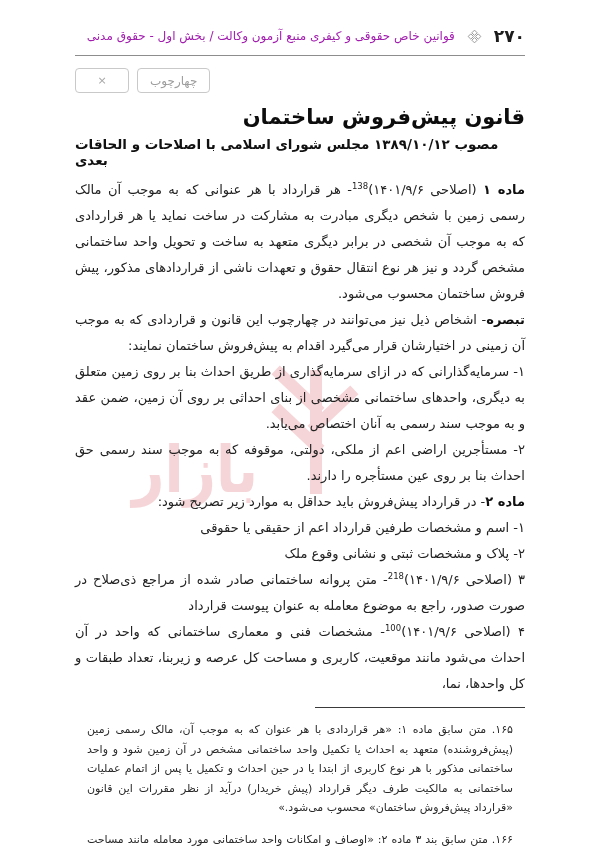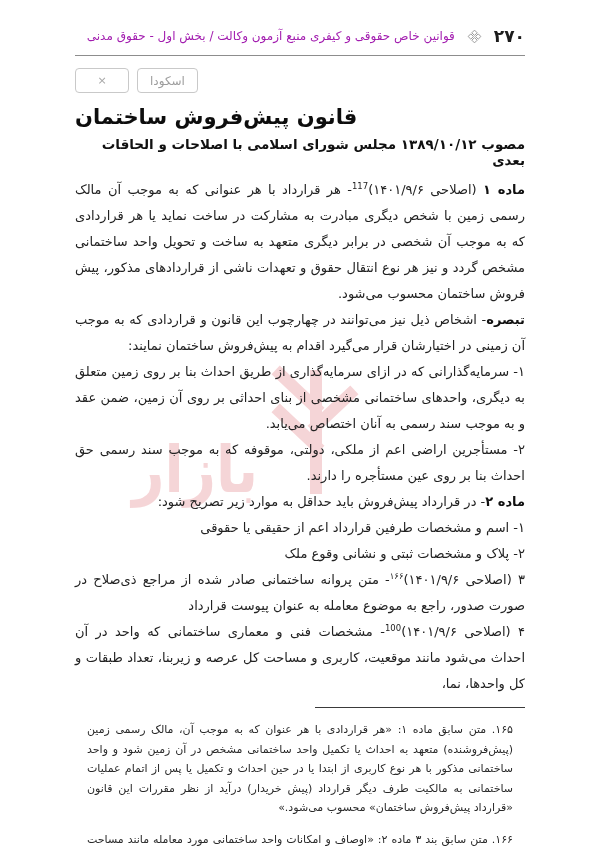--- a/index.html
+++ b/index.html
@@ -24,22 +24,22 @@
   .chip-row{display:flex;justify-content:flex-end;gap:8px;margin-top:12px;height:25px;}
   .chip{
     min-width:54px;height:25px;box-sizing:border-box;border:1px solid #c9c9c9;
     border-radius:4px;background:#fff;color:#9d9d9d;font-size:12px;
     display:flex;align-items:center;justify-content:center;padding:0 12px;cursor:pointer;
     font-family:"DejaVu Sans","Liberation Sans",sans-serif;
   }
   .chip.close{font-size:11px;color:#a8a8a8;}
 
   
-  .law-title{margin-top:12px;text-align:left;font-size:21px;font-weight:800;color:#0d0d0d;}
-  .law-subtitle{margin-top:7px;text-align:right;font-size:13.5px;font-weight:bold;color:#111;}
+  .law-title{margin-top:12px;text-align:right;font-size:21px;font-weight:800;color:#0d0d0d;}
+  .law-subtitle{margin-top:7px;text-align:left;font-size:13.5px;font-weight:bold;color:#111;}
 
   
   .body-text{margin-top:9px;font-size:13px;line-height:26px;text-align:justify;color:#222;}
   .body-text p{margin:0;}
   .lead{font-weight:bold;color:#111;}
   sup.ref{font-size:8.5px;vertical-align:super;line-height:0;}
 
   
   .footnote-sep{
     width:210px;border:0;border-top:1.5px solid #3a3a3a;
@@ -89,43 +89,43 @@
             <rect x="8.8" y="3.2" width="4" height="4"></rect>
             <rect x="3.2" y="8.8" width="4" height="4"></rect>
             <rect x="8.8" y="8.8" width="4" height="4"></rect>
           </g>
         </svg>
       </span>
       <span class="header-title">قوانین خاص حقوقی و کیفری منبع آزمون وکالت / بخش اول - حقوق مدنی</span>
     </div>
 
     <div class="chip-row">
-      <button class="chip">اسکودا</button>
+      <button class="chip">چهارچوب</button>
       <button class="chip close">×</button>
     </div>
 
     <div class="law-title">قانون پیش‌فروش ساختمان</div>
     <div class="law-subtitle">مصوب ۱۳۸۹/۱۰/۱۲ مجلس شورای اسلامی با اصلاحات و الحاقات بعدی</div>
 
     <div class="body-text">
 
-      <p><span class="lead">ماده ۱</span><span> (اصلاحی ۱۴۰۱/۹/۶)</span><sup class="ref">117</sup><span>- هر قرارداد با هر عنوانی که به موجب آن مالک رسمی زمین با شخص دیگری مبادرت به مشارکت در ساخت نماید یا هر قراردادی که به موجب آن شخصی در برابر دیگری متعهد به ساخت و تحویل واحد ساختمانی مشخص گردد و نیز هر نوع انتقال حقوق و تعهدات ناشی از قراردادهای مذکور، پیش فروش ساختمان محسوب می‌شود.</span></p>
+      <p><span class="lead">ماده ۱</span><span> (اصلاحی ۱۴۰۱/۹/۶)</span><sup class="ref">138</sup><span>- هر قرارداد با هر عنوانی که به موجب آن مالک رسمی زمین با شخص دیگری مبادرت به مشارکت در ساخت نماید یا هر قراردادی که به موجب آن شخصی در برابر دیگری متعهد به ساخت و تحویل واحد ساختمانی مشخص گردد و نیز هر نوع انتقال حقوق و تعهدات ناشی از قراردادهای مذکور، پیش فروش ساختمان محسوب می‌شود.</span></p>
 
       <p><span class="lead">تبصره</span><span>- اشخاص ذیل نیز می‌توانند در چهارچوب این قانون و قراردادی که به موجب آن زمینی در اختیارشان قرار می‌گیرد اقدام به پیش‌فروش ساختمان نمایند:</span></p>
 
       <p>۱- سرمایه‌گذارانی که در ازای سرمایه‌گذاری از طریق احداث بنا بر روی زمین متعلق به دیگری، واحدهای ساختمانی مشخصی از بنای احداثی بر روی آن زمین، ضمن عقد و به موجب سند رسمی به آنان اختصاص می‌یابد.</p>
       <p>۲- مستأجرین اراضی اعم از ملکی، دولتی، موقوفه که به موجب سند رسمی حق احداث بنا بر روی عین مستأجره را دارند.</p>
 
       <p><span class="lead">ماده ۲</span><span>- در قرارداد پیش‌فروش باید حداقل به موارد زیر تصریح شود:</span></p>
 
       <p><span>۱</span><span>- اسم و مشخصات طرفین قرارداد اعم از حقیقی یا حقوقی</span></p>
 
       <p><span>۲</span><span>- پلاک و مشخصات ثبتی و نشانی وقوع ملک</span></p>
 
-      <p><span>۳</span><span> (اصلاحی ۱۴۰۱/۹/۶)</span><sup class="ref">۱۶۶</sup><span>- متن پروانه ساختمانی صادر شده از مراجع ذی‌صلاح در صورت صدور، راجع به موضوع معامله به عنوان پیوست قرارداد</span></p>
+      <p><span>۳</span><span> (اصلاحی ۱۴۰۱/۹/۶)</span><sup class="ref">218</sup><span>- متن پروانه ساختمانی صادر شده از مراجع ذی‌صلاح در صورت صدور، راجع به موضوع معامله به عنوان پیوست قرارداد</span></p>
 
       <p><span>۴</span><span> (اصلاحی ۱۴۰۱/۹/۶)</span><sup class="ref">100</sup><span>- مشخصات فنی و معماری ساختمانی که واحد در آن احداث می‌شود مانند موقعیت، کاربری و مساحت کل عرصه و زیربنا، تعداد طبقات و کل واحدها، نما،</span></p>
 
     </div>
 
     <hr class="footnote-sep">
     <div class="footnotes">
       <p><span>۱۶۵.</span><span> متن سابق ماده ۱: «هر قراردادی با هر عنوان که به موجب آن، مالک رسمی زمین (پیش‌فروشنده) متعهد به احداث یا تکمیل واحد ساختمانی مشخص در آن زمین شود و واحد ساختمانی مذکور با هر نوع کاربری از ابتدا یا در حین احداث و تکمیل یا پس از اتمام عملیات ساختمانی به مالکیت طرف دیگر قرارداد (پیش خریدار) درآید از نظر مقررات این قانون «قرارداد پیش‌فروش ساختمان» محسوب می‌شود.»</span></p>
       <p><span>۱۶۶.</span><span> متن سابق بند ۳ ماده ۲: «اوصاف و امکانات واحد ساختمانی مورد معامله مانند مساحت اعیانی، تعداد اتاق‌ها، شماره طبقه، شماره واحد، توقفگاه (پارکینگ) و انباری»</span></p>
 

